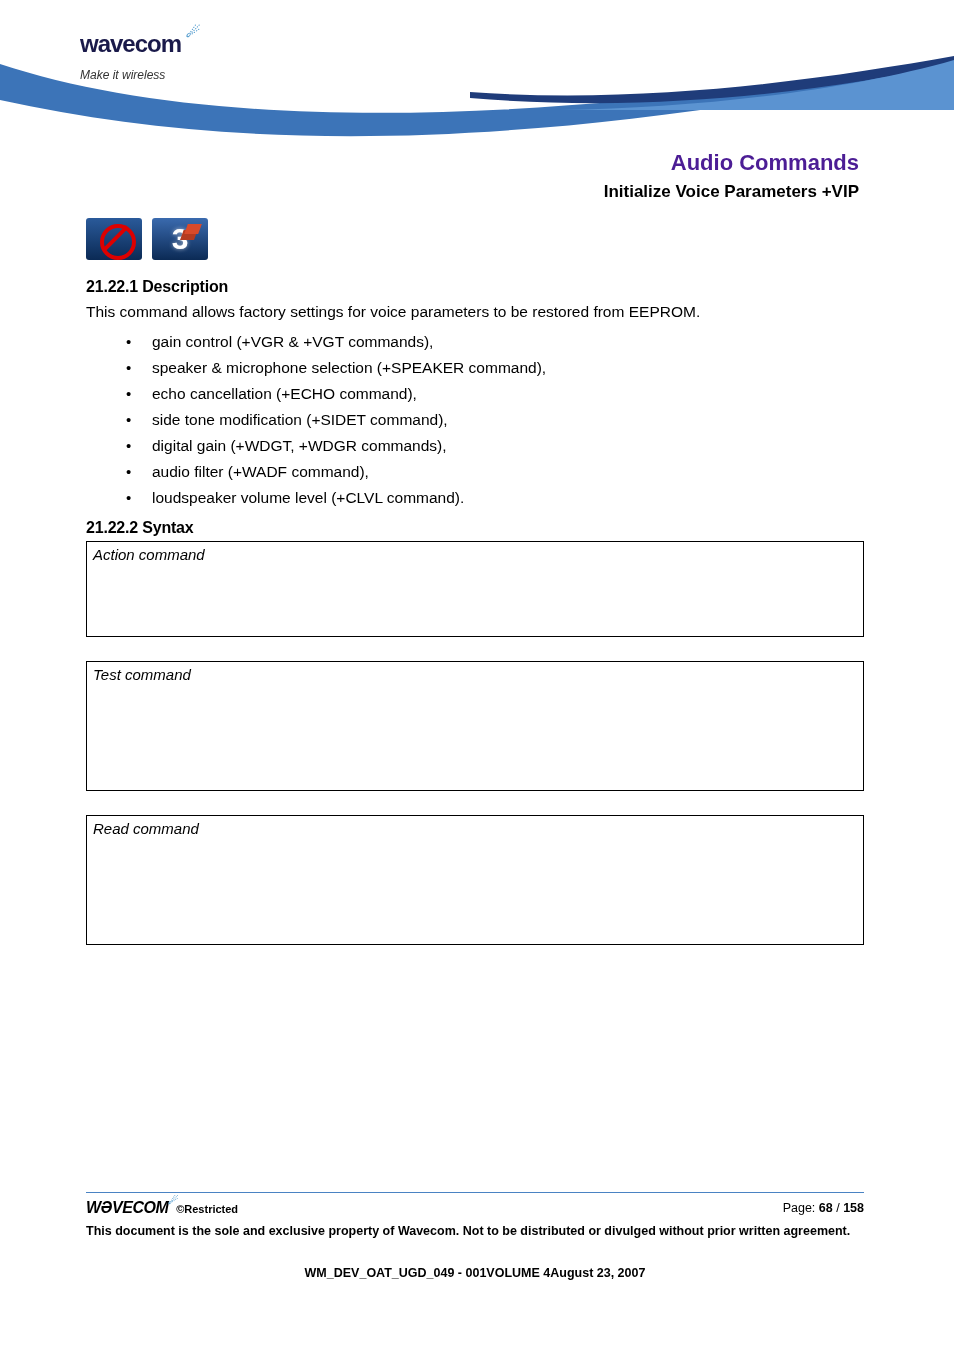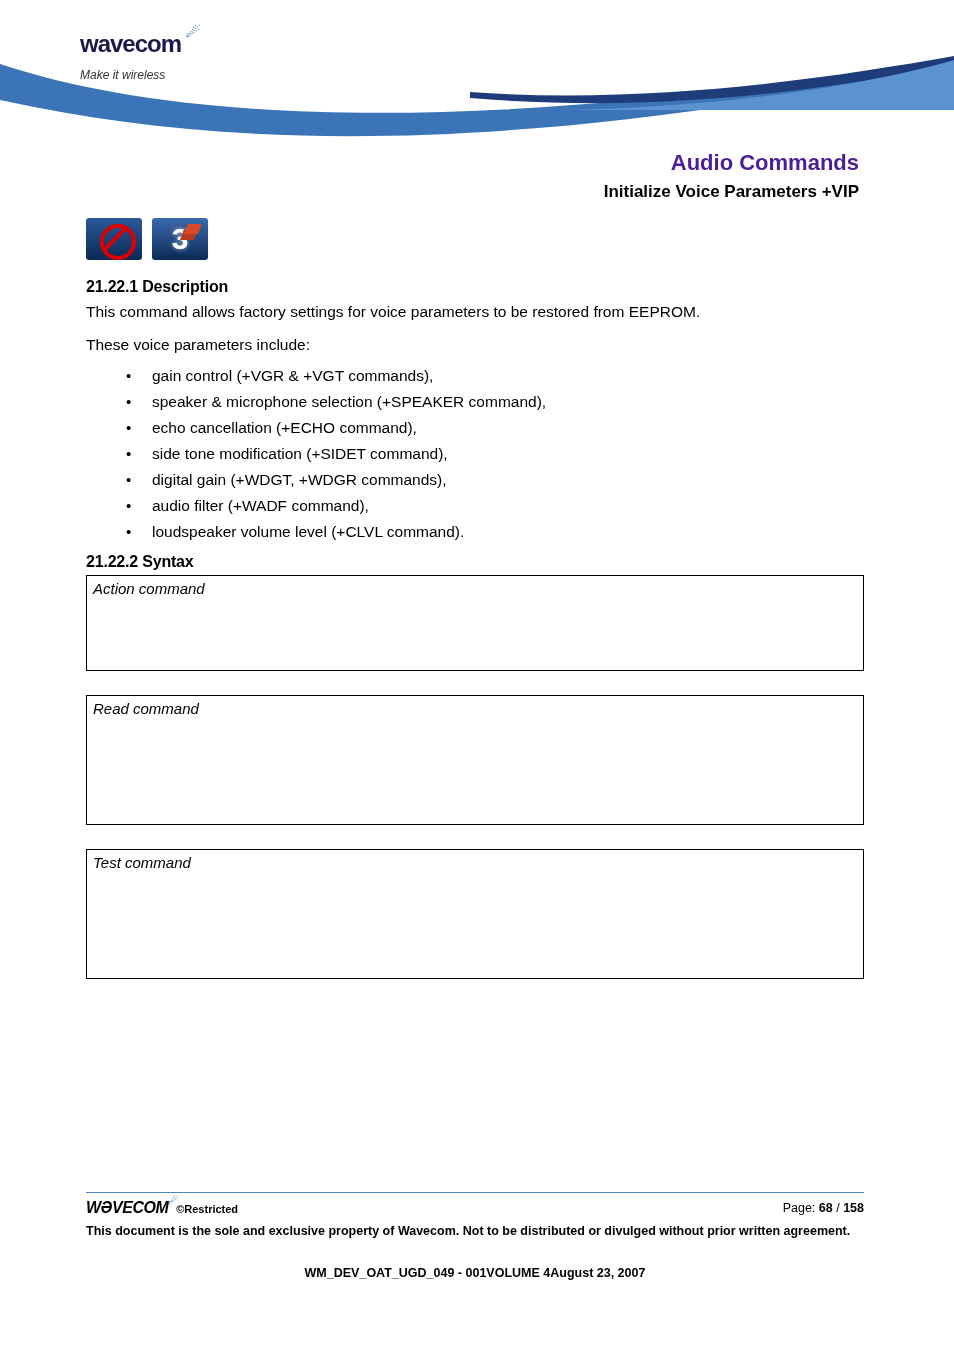--- a/index.html
+++ b/index.html
@@ -159,44 +159,43 @@
   <div class="content">
 
 
     <div class="icons-row">
       <span class="icon-box no"></span>
       <span class="icon-box three"><span class="digit">3</span></span>
     </div>
 
     <div class="subheading">21.22.1 Description</div>
     <div class="para justify">This command allows factory settings for voice parameters to be restored from EEPROM.</div>
-    <div class="para">These voice parameters include:</div>
 
     <ul class="bullets">
       <li>gain control (+VGR &amp; +VGT commands),</li>
       <li>speaker &amp; microphone selection (+SPEAKER command),</li>
       <li>echo cancellation (+ECHO command),</li>
       <li>side tone modification (+SIDET command),</li>
       <li>digital gain (+WDGT, +WDGR commands),</li>
       <li>audio filter (+WADF command),</li>
       <li>loudspeaker volume level (+CLVL command).</li>
     </ul>
 
     <div class="subheading">21.22.2 Syntax</div>
 
     <div class="cmd-box">
       <div class="cmd-label">Action command</div>
     </div>
 
     <div class="cmd-box tall">
+      <div class="cmd-label">Test command</div>
+    </div>
+
+    <div class="cmd-box tall">
       <div class="cmd-label">Read command</div>
-    </div>
-
-    <div class="cmd-box tall">
-      <div class="cmd-label">Test command</div>
     </div>
 
   </div>
 
   <div class="footer">
     <div class="footer-line"></div>
     <div class="footer-row1">
       <span>
         <span class="footer-logo">
           <span>WƏVECOM</span><span class="sw">☄</span>

